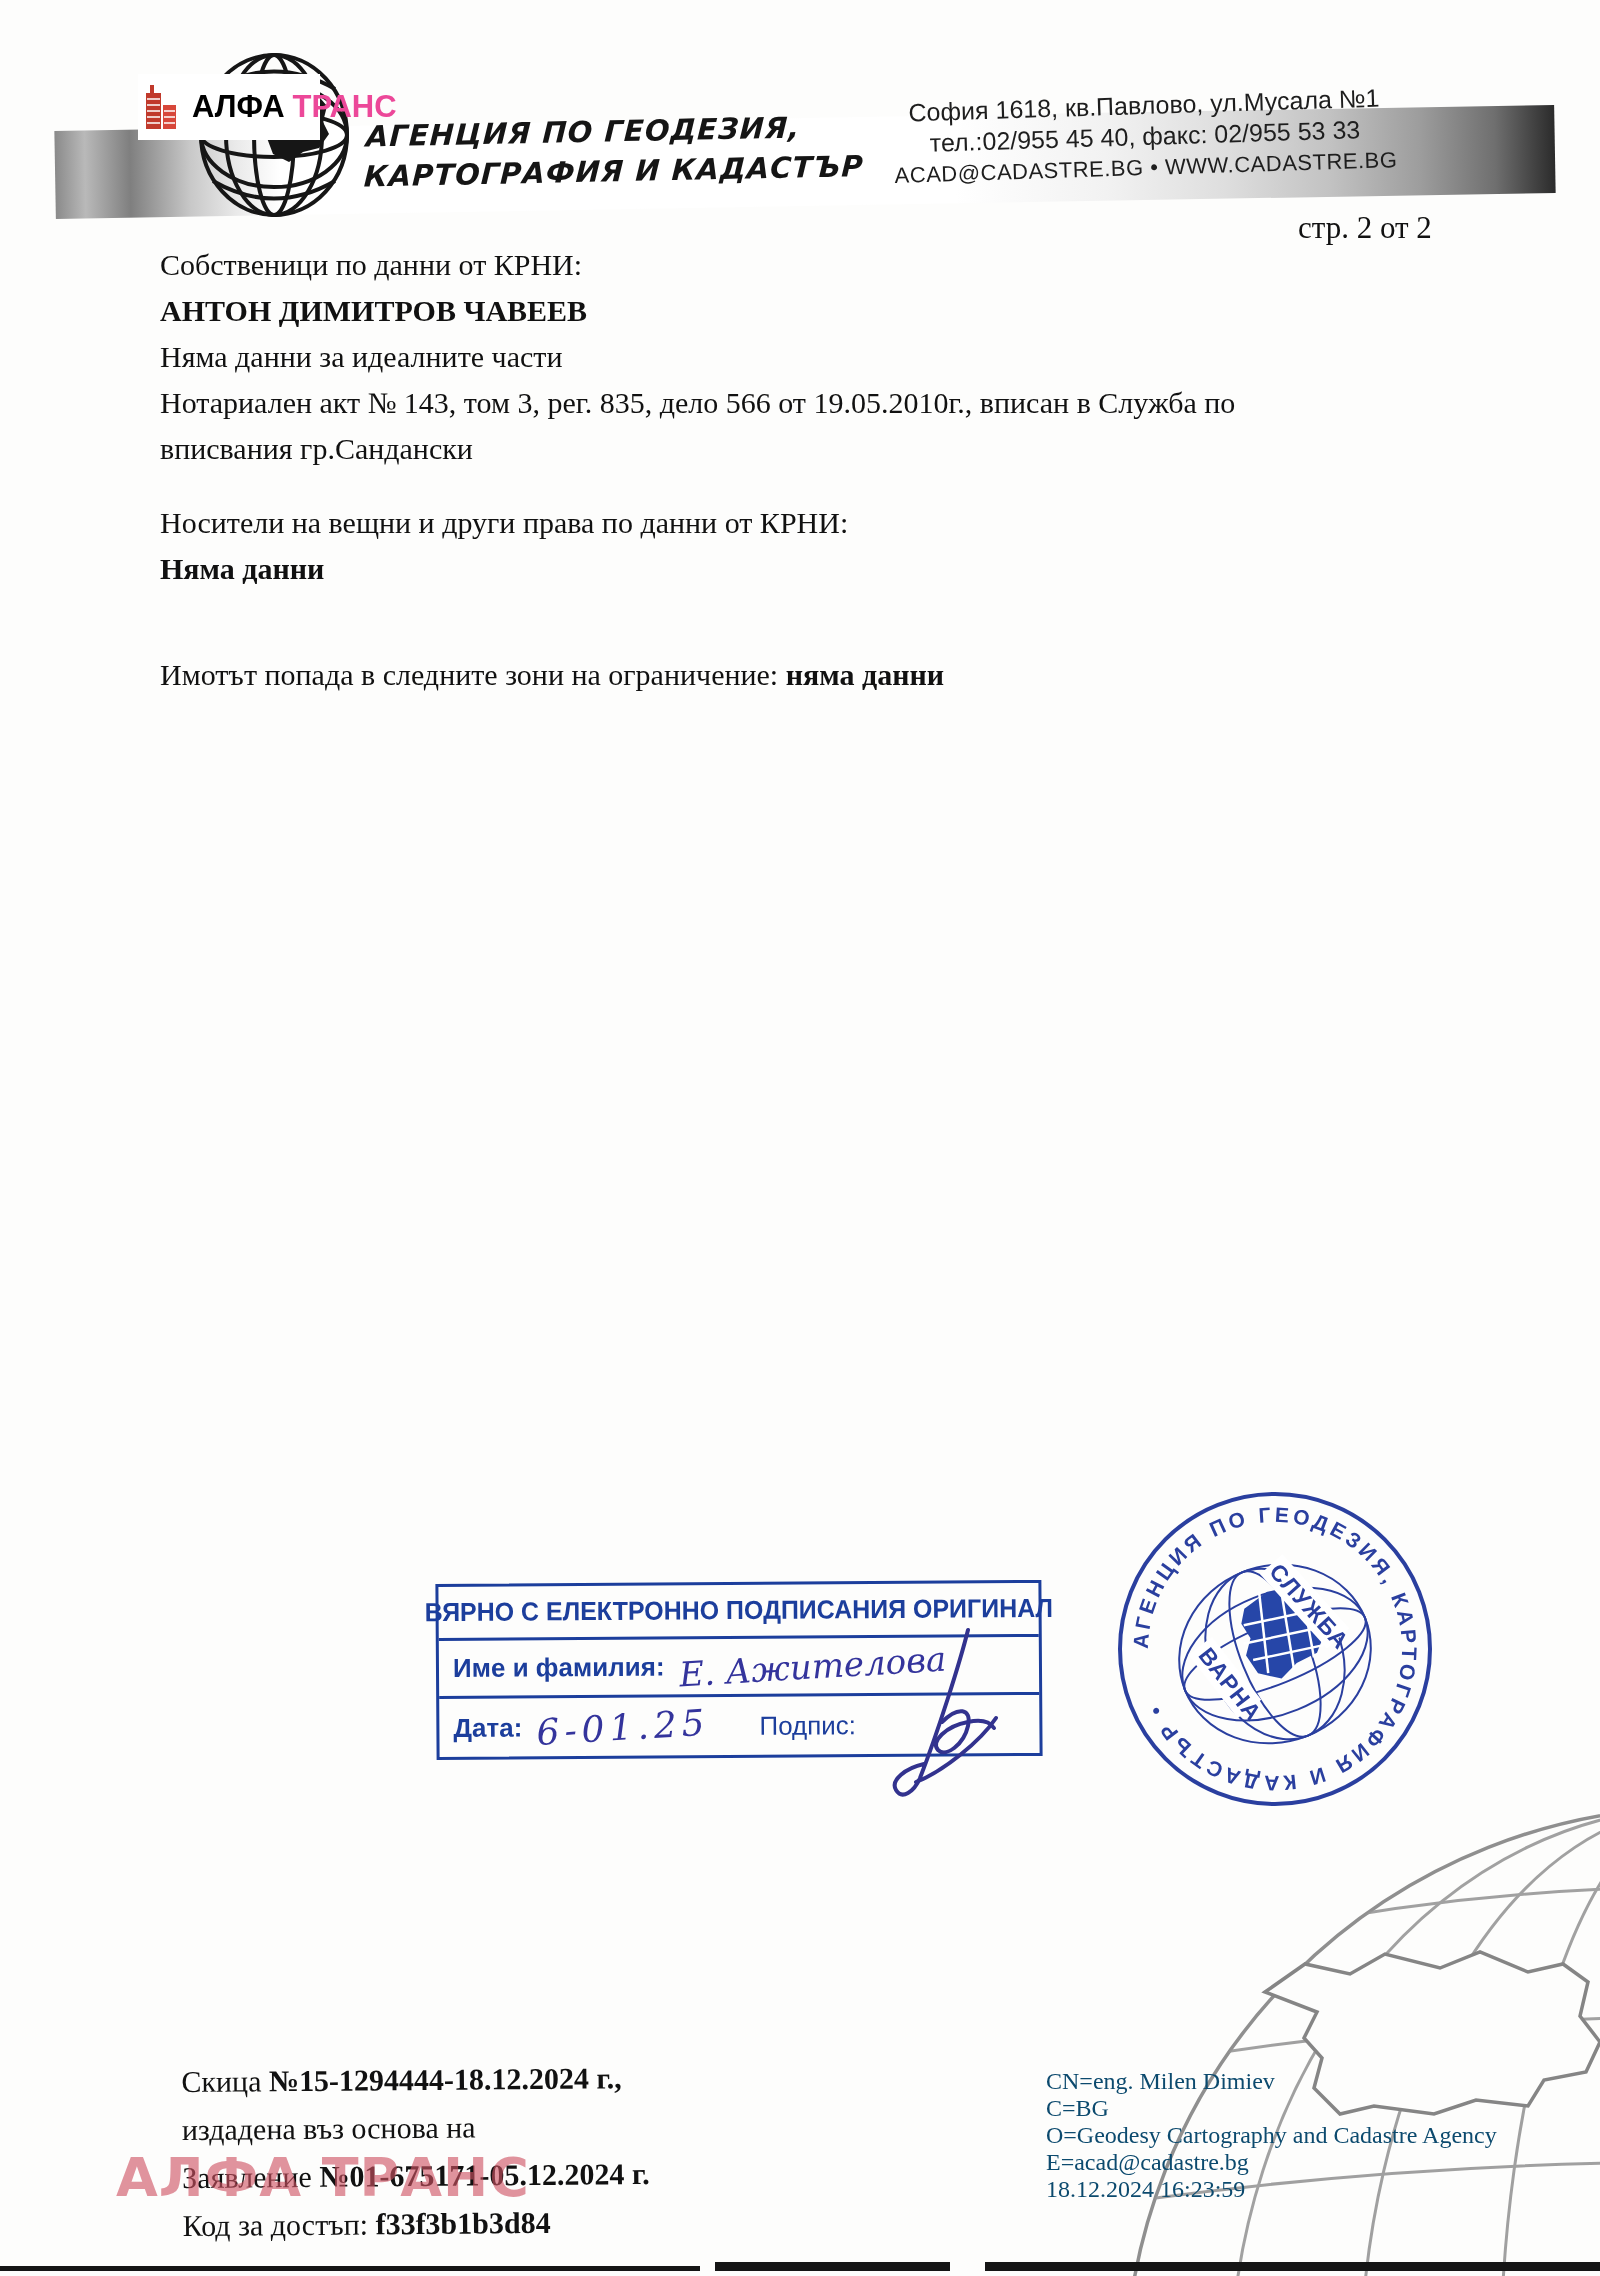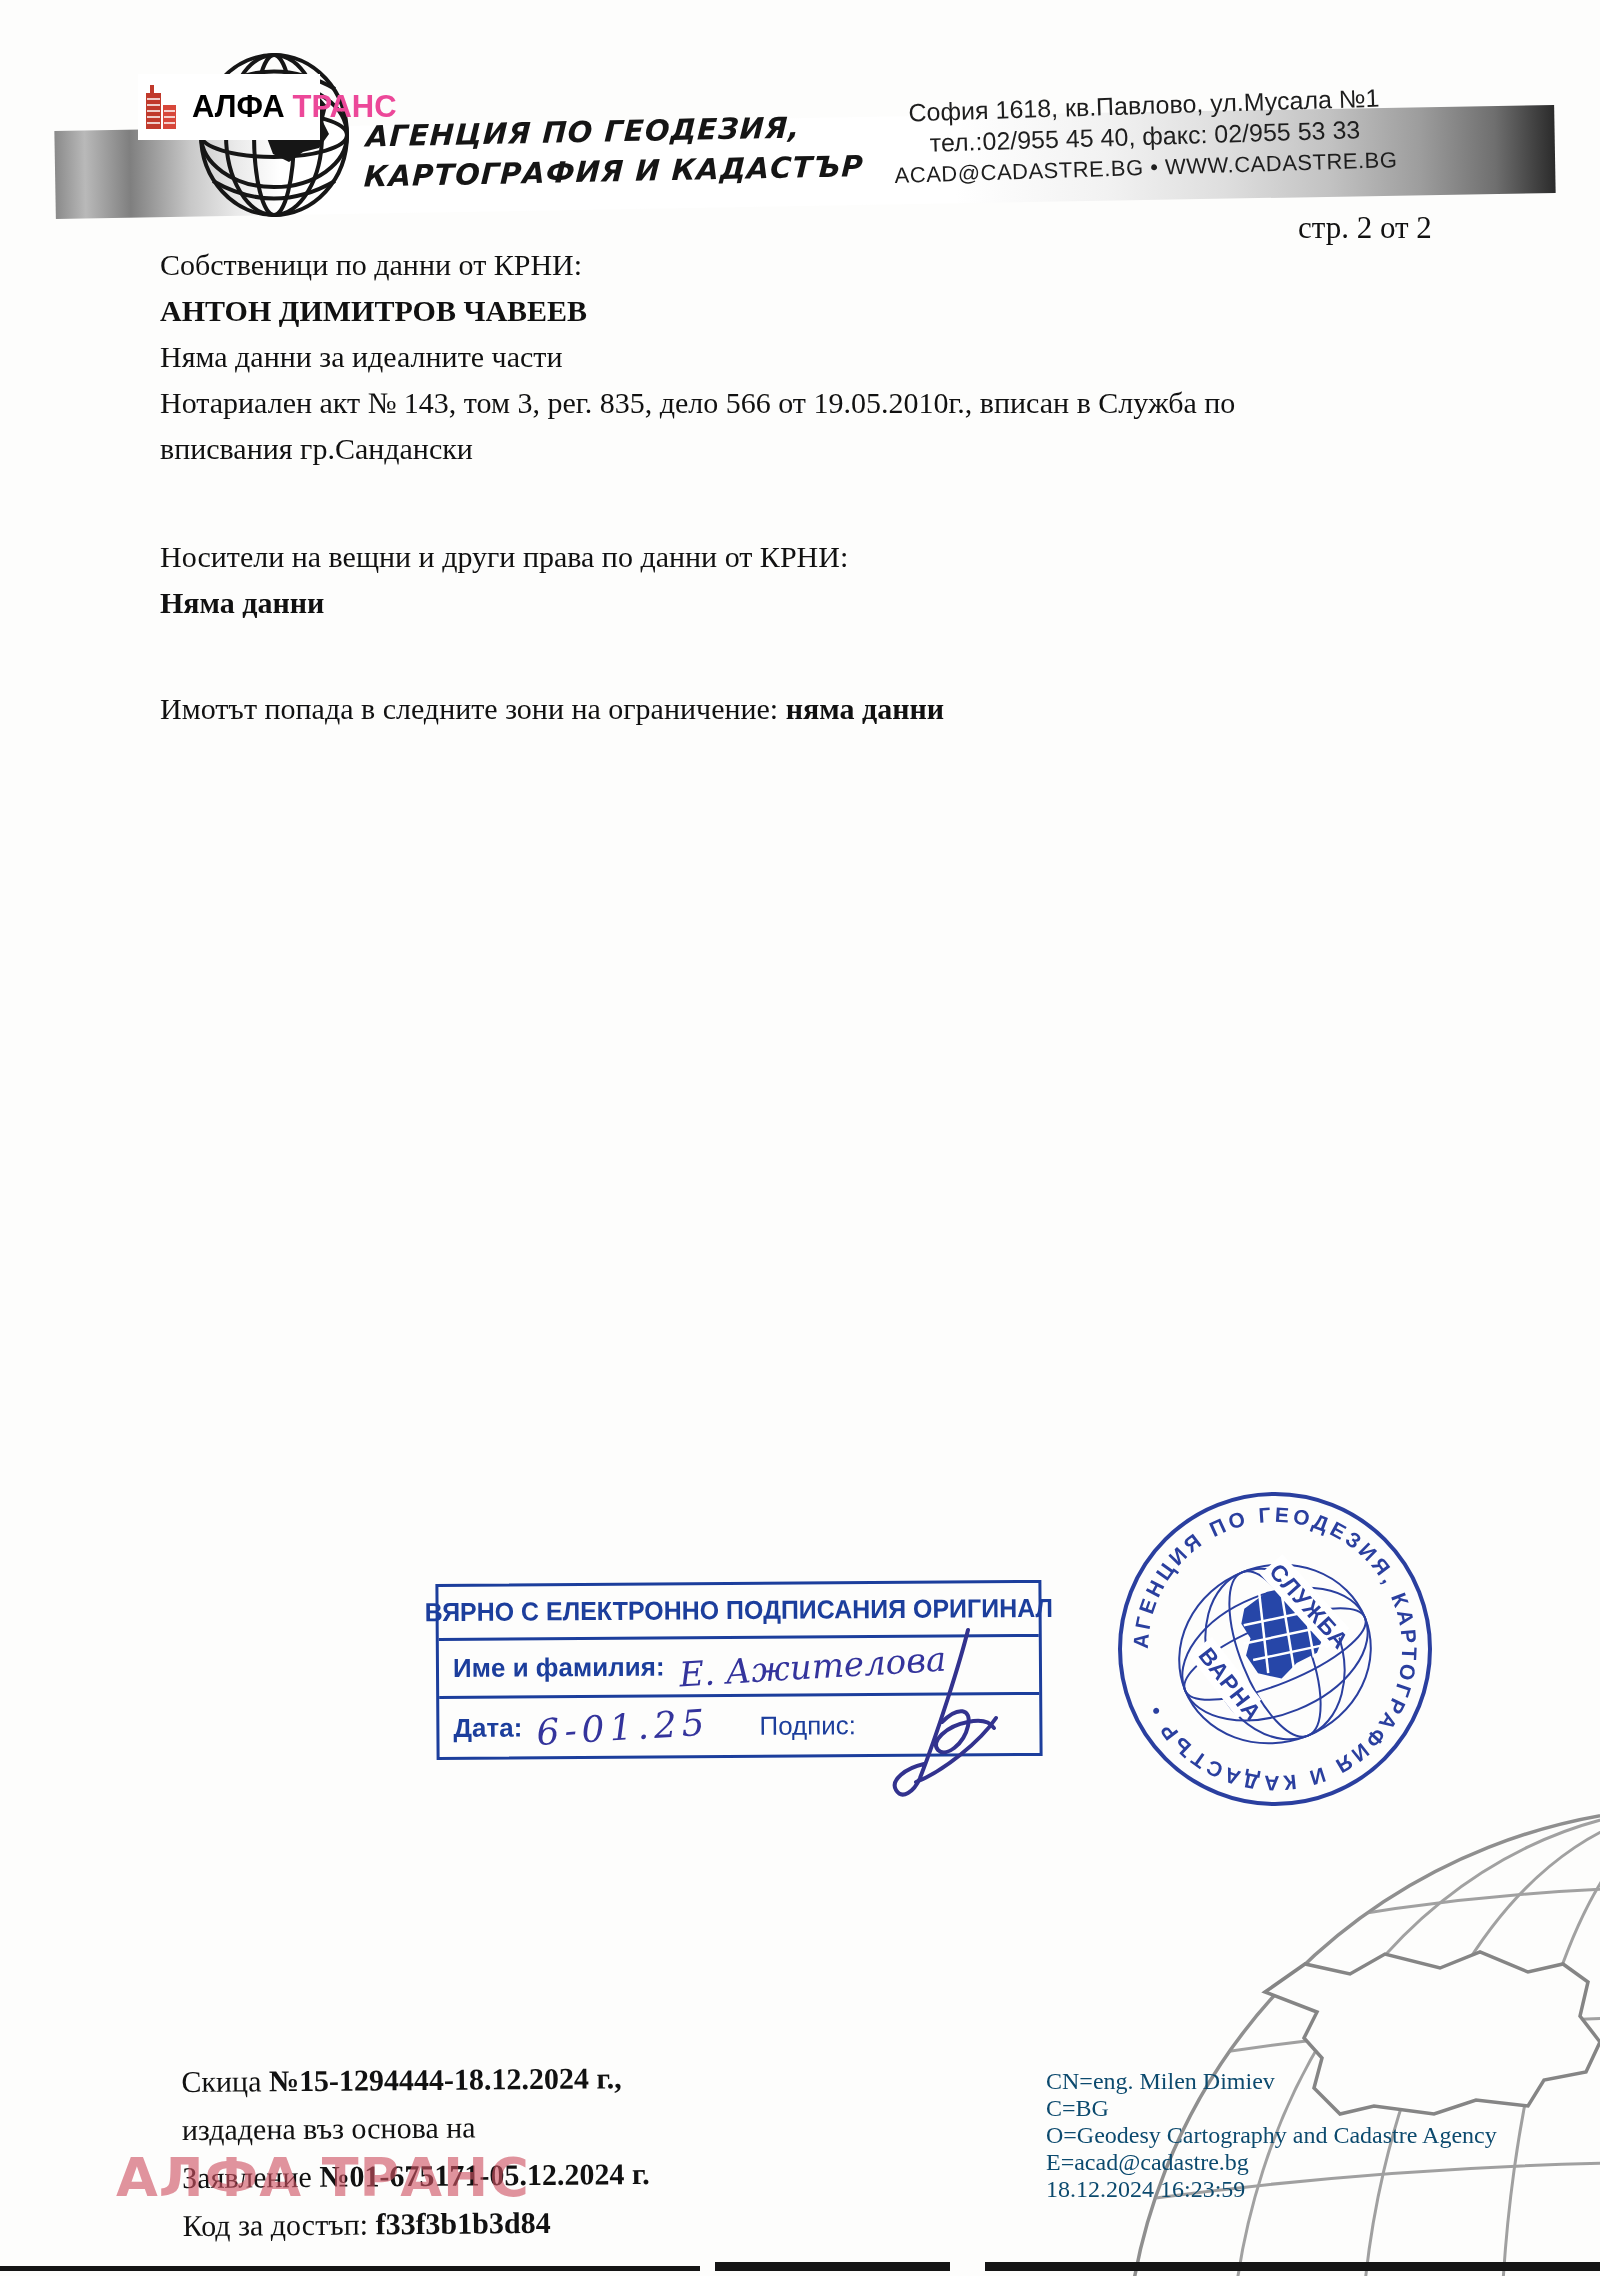--- a/index.html
+++ b/index.html
@@ -33,21 +33,21 @@
   .address{
     position:absolute;left:880px;top:90px;width:530px;text-align:center;
     font-family:"Liberation Sans",sans-serif;font-size:25px;line-height:31px;color:#1e1e1e;
     transform:rotate(-1.8deg);white-space:nowrap;
   }
   .address .small{font-size:22px;letter-spacing:.5px;}
   .pagination{position:absolute;left:1298px;top:210px;font-size:31px;}
   
   .body-text{position:absolute;left:160px;top:242px;width:1220px;font-size:30px;line-height:46px;}
   .body-text .b{font-weight:bold;}
-  .gap1{margin-top:62px;font-family:Liberation Serif, serif;}
+  .gap1{margin-top:28px;font-family:Liberation Serif, serif;}
   .gap2{margin-top:60px;}
   
   .stamp{
     position:absolute;left:436px;top:1582px;width:606px;height:176px;
     border:3px solid #1c3e9c;box-sizing:border-box;transform:rotate(-0.4deg);
     font-family:"Liberation Sans",sans-serif;color:#1c3e9c;background:transparent;
   }
   .stamp-row1{height:54px;border-bottom:3px solid #1c3e9c;display:flex;align-items:center;justify-content:center;
     font-weight:bold;font-size:26px;white-space:nowrap;transform-origin:center;box-sizing:border-box;}
   .stamp-row1 span{display:inline-block;transform:scaleX(.96);}

